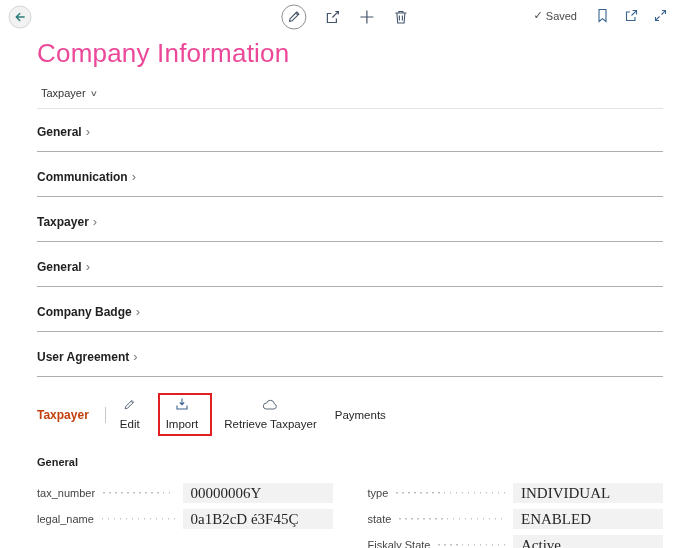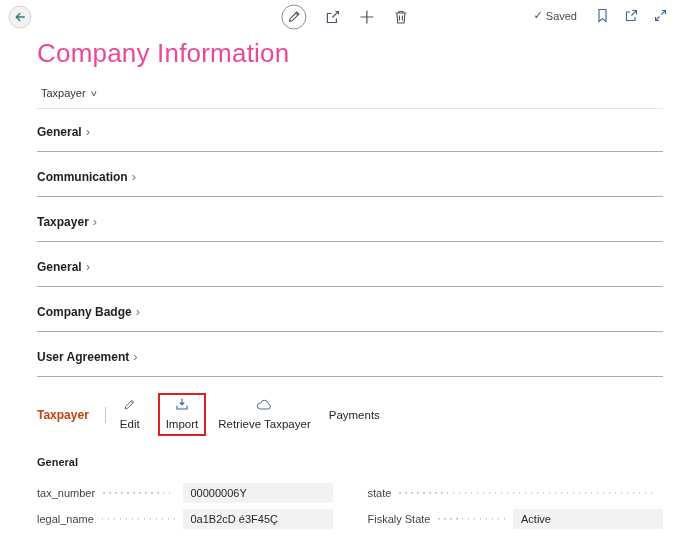--- a/index.html
+++ b/index.html
@@ -50,35 +50,35 @@
   .tp-title { font-size:12px; font-weight:bold; color:#c2410c; }
   .vdiv { width:1px; height:16px; background:#c8c8c8; margin:0 14px 0 16px; }
   .action {
     display:inline-flex; align-items:center; gap:5px;
     font-size:11.5px; color:#262626; margin-right:18px; line-height:16px;flex-direction:column;
   }
   .action svg { flex:none; }
   .highlight-box {
     display:inline-flex; border:2px solid #e02020; padding:2px 6px; margin-right:12px;
   }
-  .highlight-box .action { margin-right:0; }
+  .highlight-box .action { margin-right:6px; }
 
   .group-title { font-size:11px; font-weight:bold; color:#1f1f1f; margin:20px 0 12px; }
 
   .fields { display:grid; grid-template-columns:1fr 1fr; column-gap:35px; }
   .field-row { display:flex; align-items:center; height:26px; }
   .f-label { font-size:11px; color:#444; white-space:nowrap; }
   .f-leader {
     flex:1; height:2px; margin:0 8px; align-self:center;
     background-image:repeating-linear-gradient(to right, #bfbfbf 0 1.5px, transparent 1.5px 6px);
     background-position:left center; background-size:100% 1.5px; background-repeat:no-repeat;
   }
   .f-value {
     width:150px; flex:none; background:#f2f2f2; height:20px; line-height:20px;
-    padding:0 8px; font-size:11px; color:#262626; white-space:nowrap; overflow:hidden;
+    padding:0 8px; font-size:15px; color:#262626; white-space:nowrap; overflow:hidden;font-family:Liberation Serif, serif;
   }
 </style>
 </head>
 <body>
 
 <div class="app">
 
   <header class="topbar">
     <button class="back-btn">
       <svg width="24" height="24" viewBox="0 0 24 24">
@@ -219,22 +219,28 @@
             <span class="f-value">00000006Y</span>
           </div>
           <div class="field-row">
             <span class="f-label">legal_name</span>
             <span class="f-leader"></span>
             <span class="f-value">0a1B2cD é3F45Ç</span>
           </div>
         </div>
         <div class="col">
           <div class="field-row">
+            <span class="f-label">type</span>
+            <span class="f-leader"></span>
+            <span class="f-value">INDIVIDUAL</span>
+          </div>
+          <div class="field-row">
             <span class="f-label">state</span>
             <span class="f-leader"></span>
+            <span class="f-value">ENABLED</span>
           </div>
           <div class="field-row">
             <span class="f-label">Fiskaly State</span>
             <span class="f-leader"></span>
             <span class="f-value">Active</span>
           </div>
         </div>
       </div>
 
     </div>

